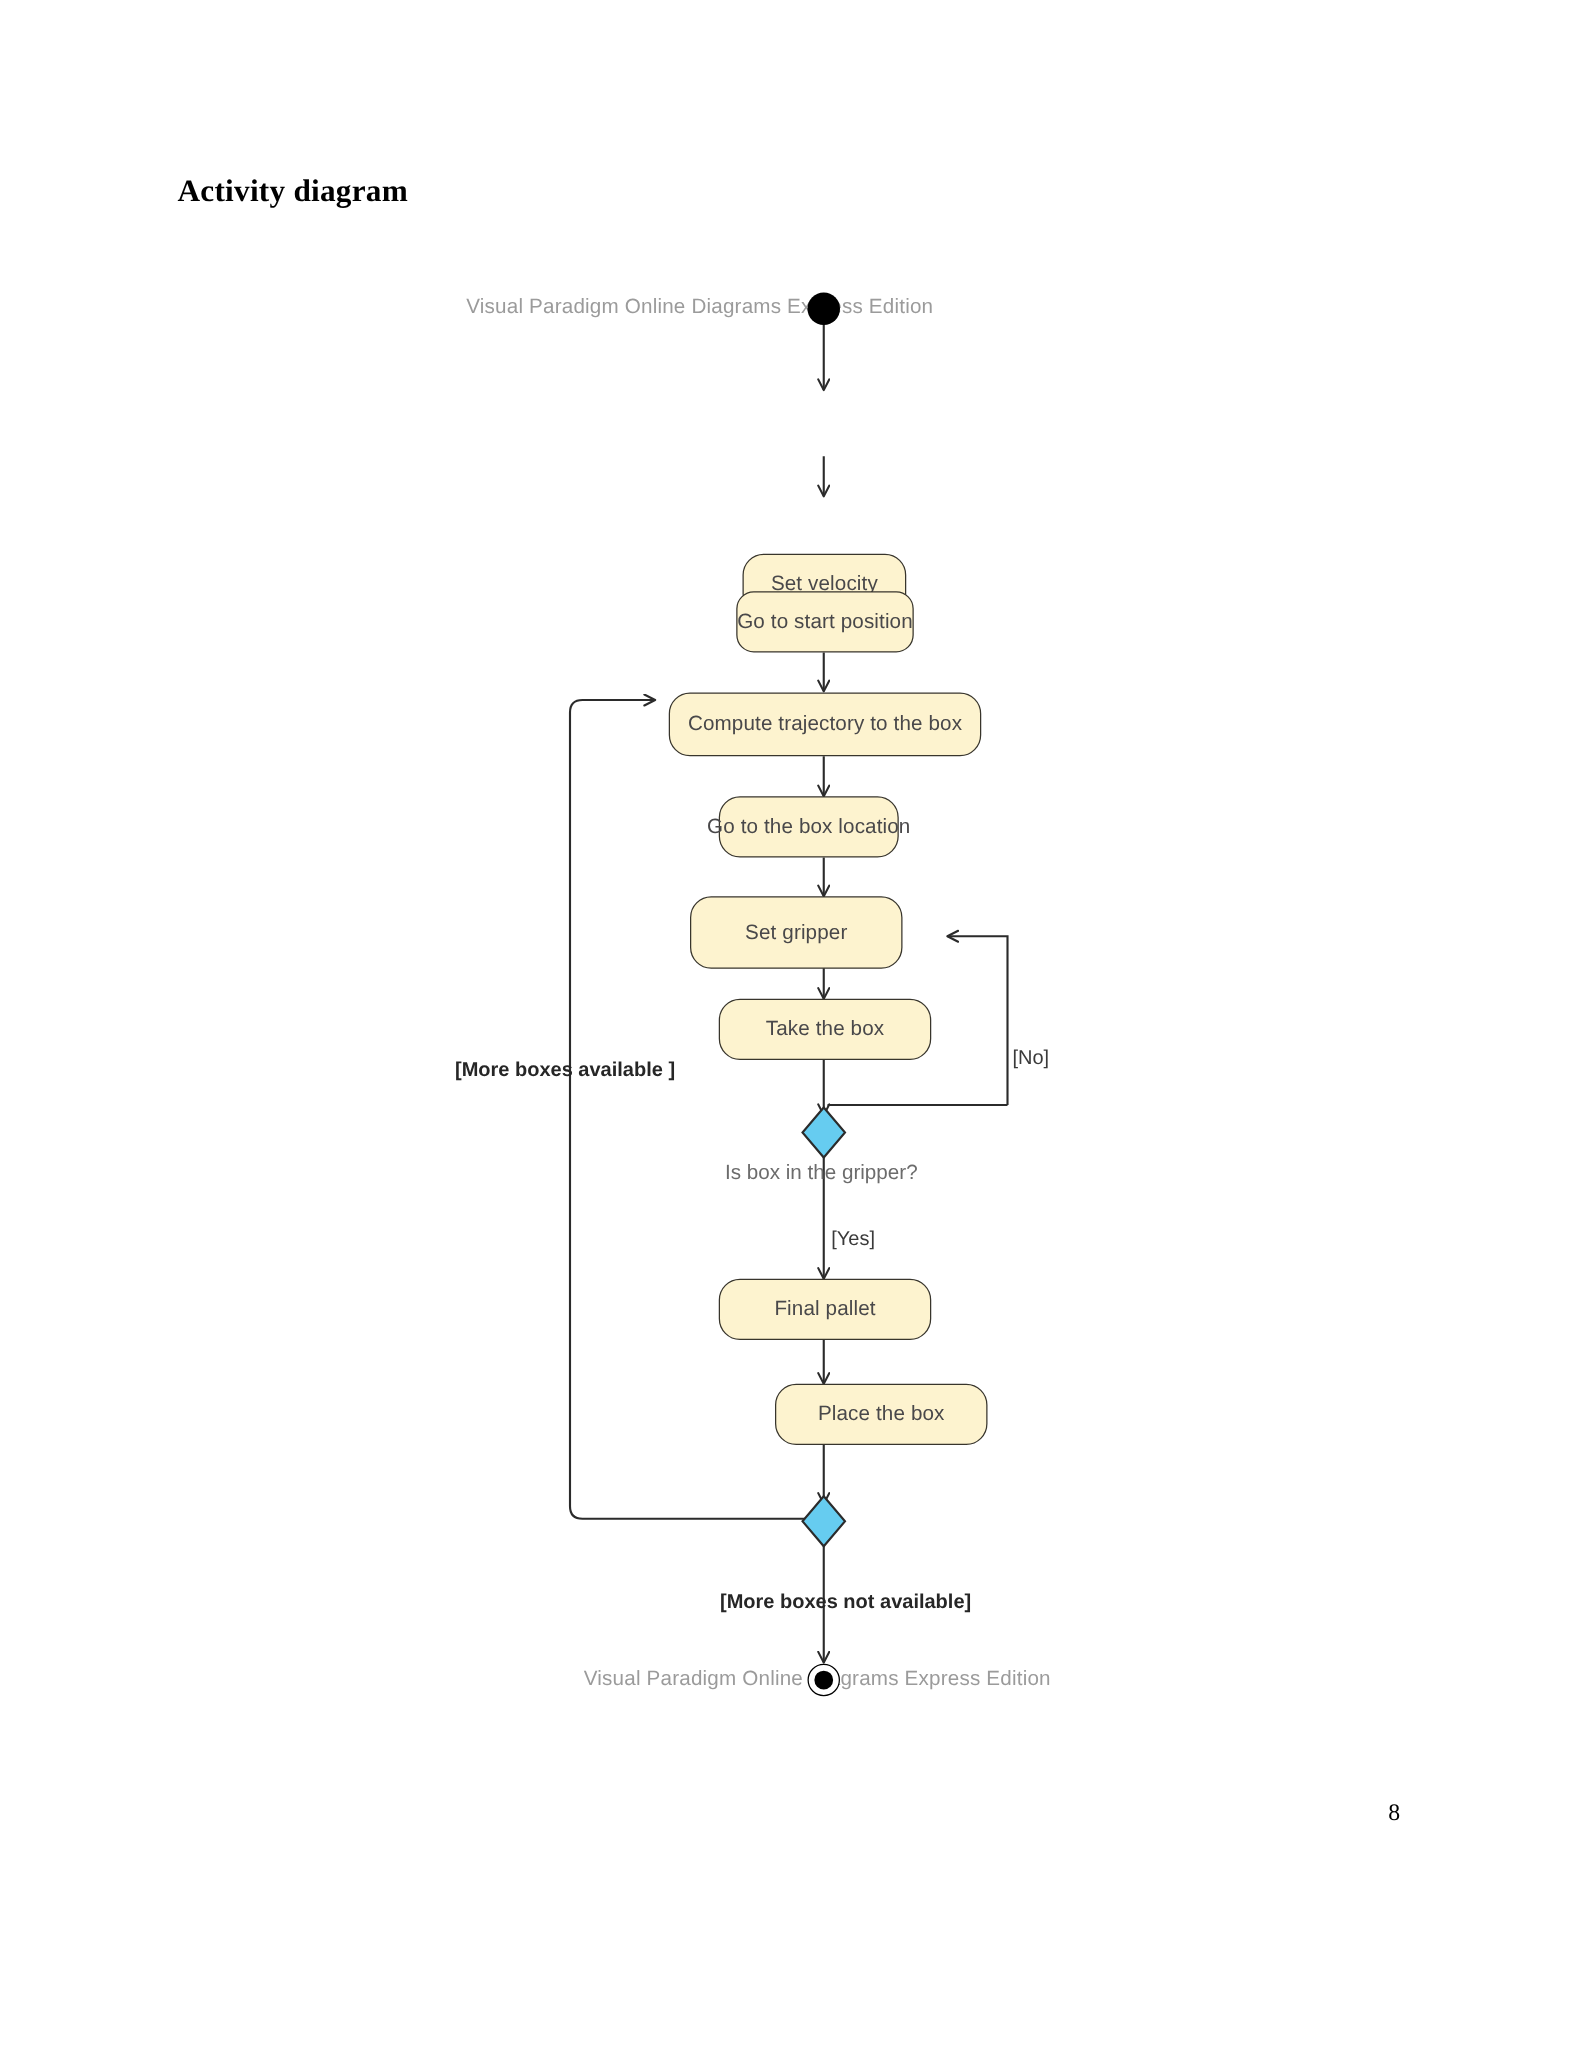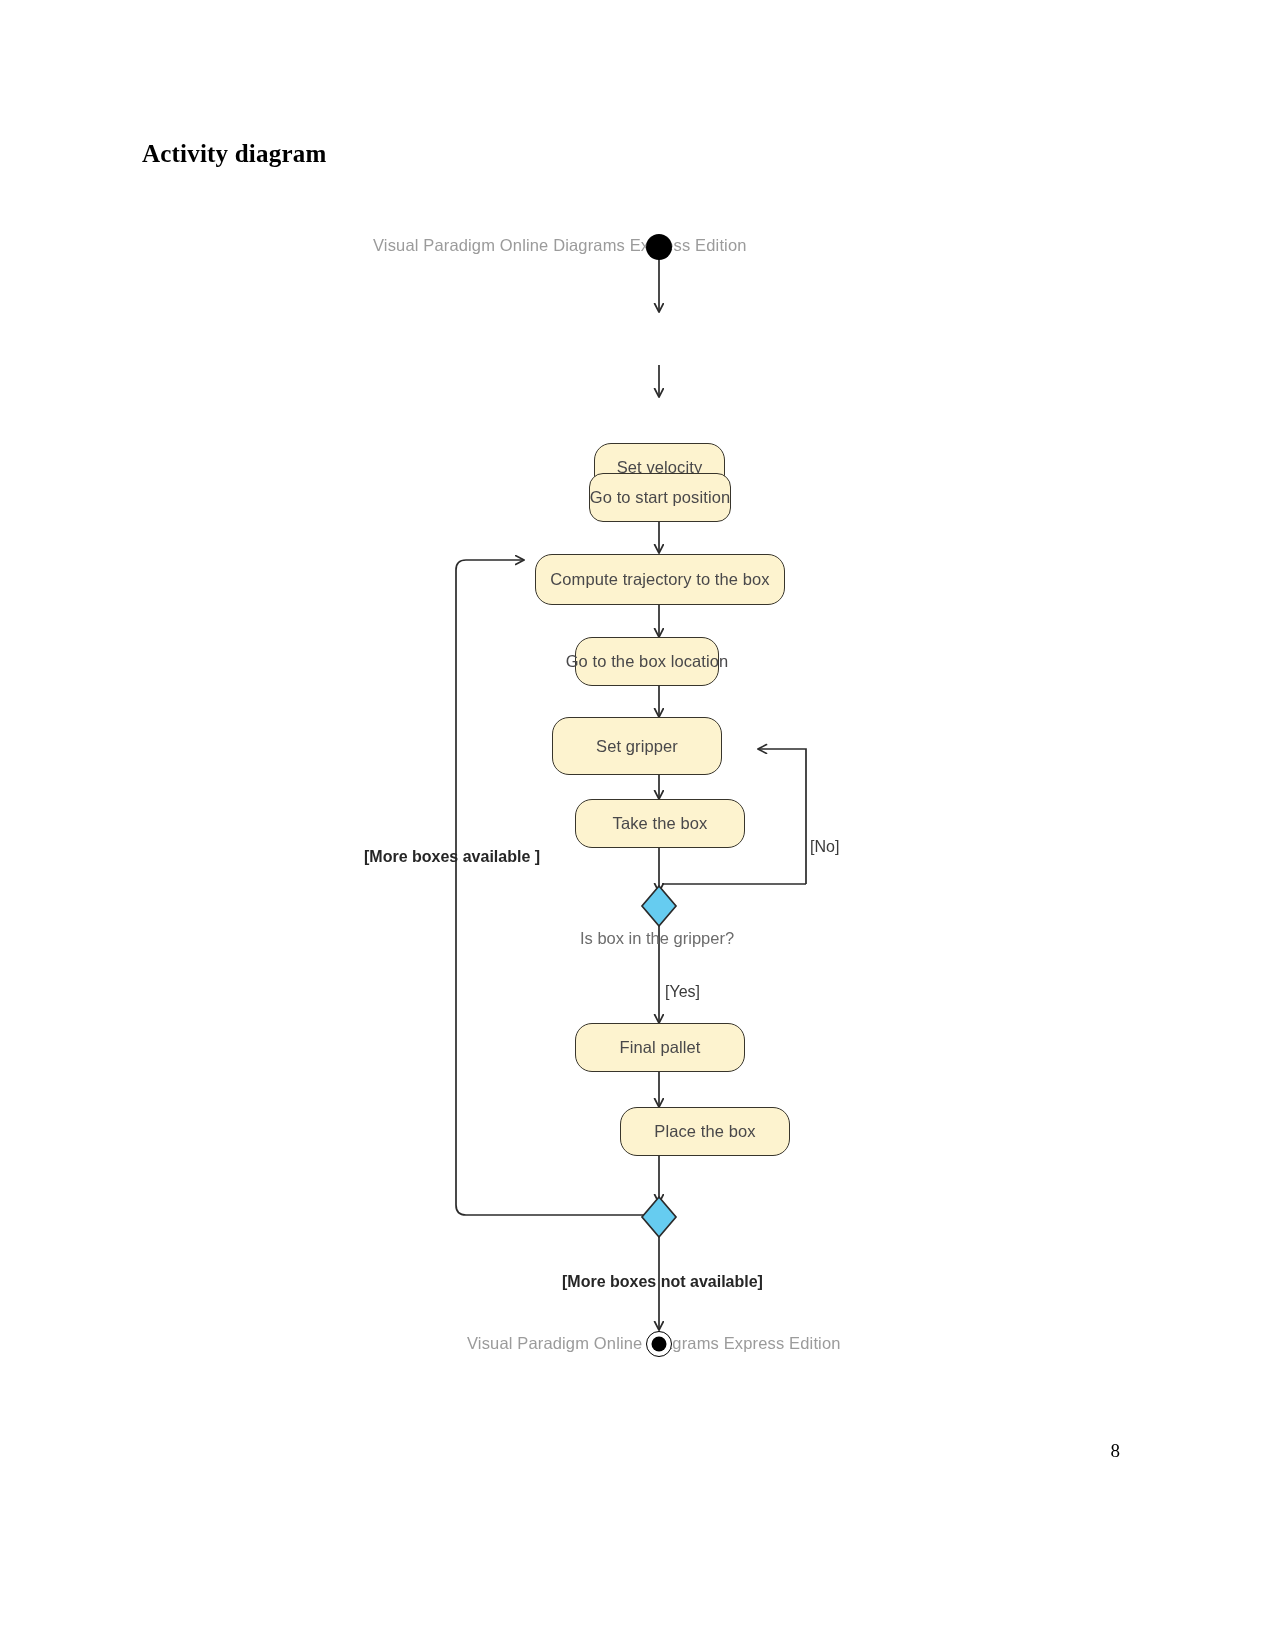--- a/index.html
+++ b/index.html
@@ -227,19 +227,19 @@
     </div>
 
     <div class="decision-label" style="left:580px; top:929px;">Is box in the gripper?</div>
 
     <div class="edge-label" style="left:810px; top:824px;margin-top:14px;">[No]</div>
 
     <div class="edge-label" style="left:665px; top:983px;">[Yes]</div>
 
     <div class="edge-label bold" style="left:364px; top:848px;">[More boxes available ]</div>
 
-    <div class="edge-label bold" style="left:562px; top:1273px;">[More boxes not available]</div>
+    <div class="edge-label bold" style="left:576px; top:1273px;">[More boxes not available]</div>
 
   </div>
 
   <div class="page-number">8</div>
 
 </div>
 
 </body></html>

